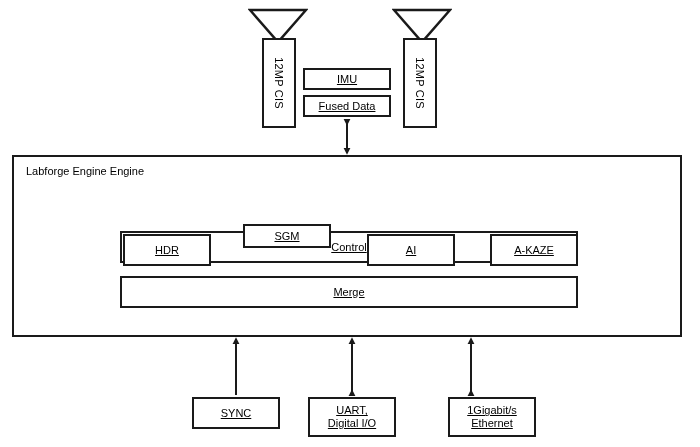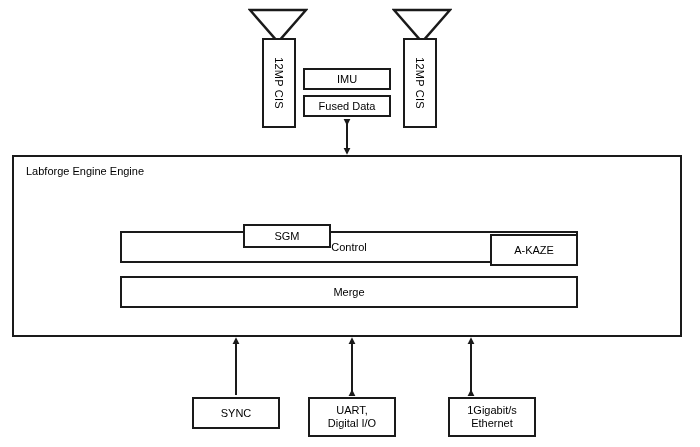--- a/index.html
+++ b/index.html
@@ -24,20 +24,21 @@
     box-sizing: border-box;
     background: #ffffff;
     border: 2px solid #1a1a1a;
     display: flex;
     align-items: center;
     justify-content: center;
     text-align: center;
     line-height: 1.15;
     font-size: 11px;
     color: #000000;
+    text-decoration: underline;
   }
 
   
   .sensor {
     position: absolute;
     box-sizing: border-box;
     background: #ffffff;
     border: 2px solid #1a1a1a;
     z-index: 2;
   }
@@ -104,21 +105,23 @@
   <div class="block" style="left:303px; top:68px; width:88px; height:22px;">IMU</div>
 
   <div class="block" style="left:303px; top:95px; width:88px; height:22px;">Fused Data</div>
 
   <div id="engine" style="left:12px; top:155px; width:670px; height:182px;">
     <span id="engine-title">Labforge Engine Engine</span>
   </div>
 
   <div class="block" style="left:120px; top:195px; width:458px; height:32px;margin-top:36px;">Control</div>
 
+  <div class="block" style="left:123px; top:234px; width:88px; height:32px;">HDR</div>
   <div class="block" style="left:243px; top:224px; width:88px; height:24px;">SGM</div>
+  <div class="block" style="left:367px; top:234px; width:88px; height:32px;">AI</div>
   <div class="block" style="left:120px; top:276px; width:458px; height:32px;">Merge</div>
 
   <div class="block" style="left:490px; top:234px; width:88px; height:32px;">A-KAZE</div>
 
   <div class="block" style="left:192px; top:397px; width:88px; height:32px;">SYNC</div>
 
   <div class="block two-line" style="left:308px; top:397px; width:88px; height:40px;">UART,
 Digital I/O</div>
 
   <div class="block two-line" style="left:427px; top:397px; width:88px; height:40px;margin-left:21px;">1Gigabit/s

